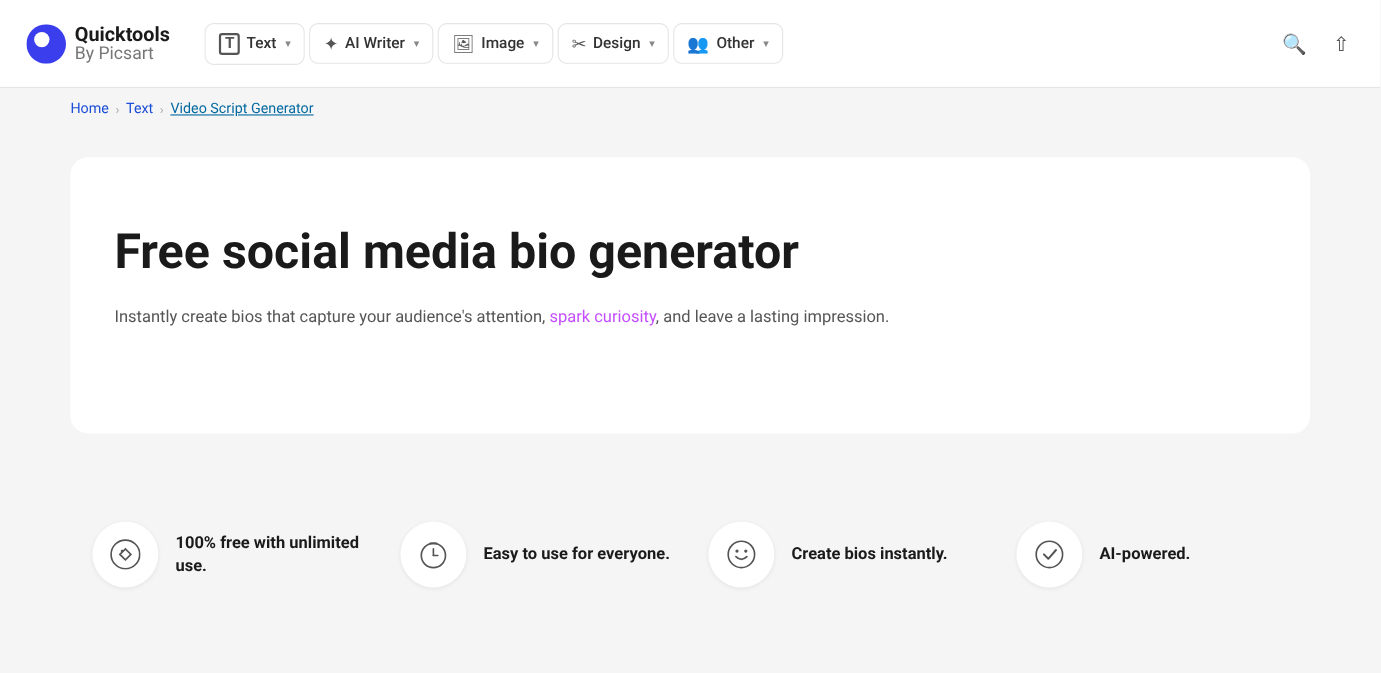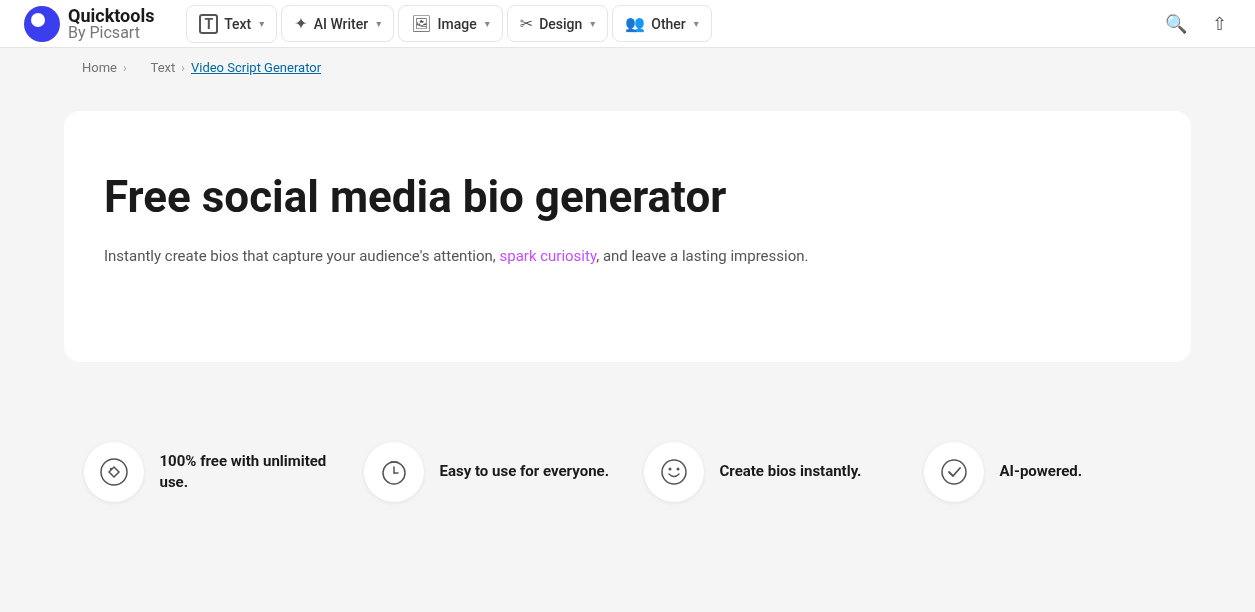--- a/index.html
+++ b/index.html
@@ -2,21 +2,21 @@
 <html><head>
   <meta charset="utf-8">
   <style>
     * { margin: 0; padding: 0; box-sizing: border-box; }
     body { font-family: -apple-system, BlinkMacSystemFont, 'Segoe UI', Roboto, sans-serif; background: #f5f5f5; color: #1a1a1a; }
 
     
     .navbar {
       background: #fff;
       border-bottom: 1px solid #e5e5e5;
-      height: 48px;
+      height: 80px;
       display: flex;
       align-items: center;
       padding: 0 24px;
       gap: 8px;
     }
     .logo-area {
       display: flex;
       align-items: center;
       gap: 8px;
       margin-right: 24px;
@@ -83,21 +83,21 @@
     .breadcrumb-bar {
       background: #f5f5f5;
       padding: 12px 64px;
       display: flex;
       align-items: center;
       gap: 6px;
       font-size: 13px;
       color: #666;
     }
     .breadcrumb-sep { color: #aaa; font-size: 12px; }
-    .breadcrumb-link { color: #737373; text-decoration: none; cursor: pointer; margin-left: 18px; }
+    .breadcrumb-link { color: #1d4ed8; text-decoration: none; cursor: pointer; }
     .breadcrumb-current { color: #0369a1; text-decoration: underline; cursor: pointer; }
 
     
     .hero-wrapper {
       background: #f5f5f5;
       padding: 24px 64px 32px;
     }
     .hero-card {
       background: #fff;
       border-radius: 16px;

